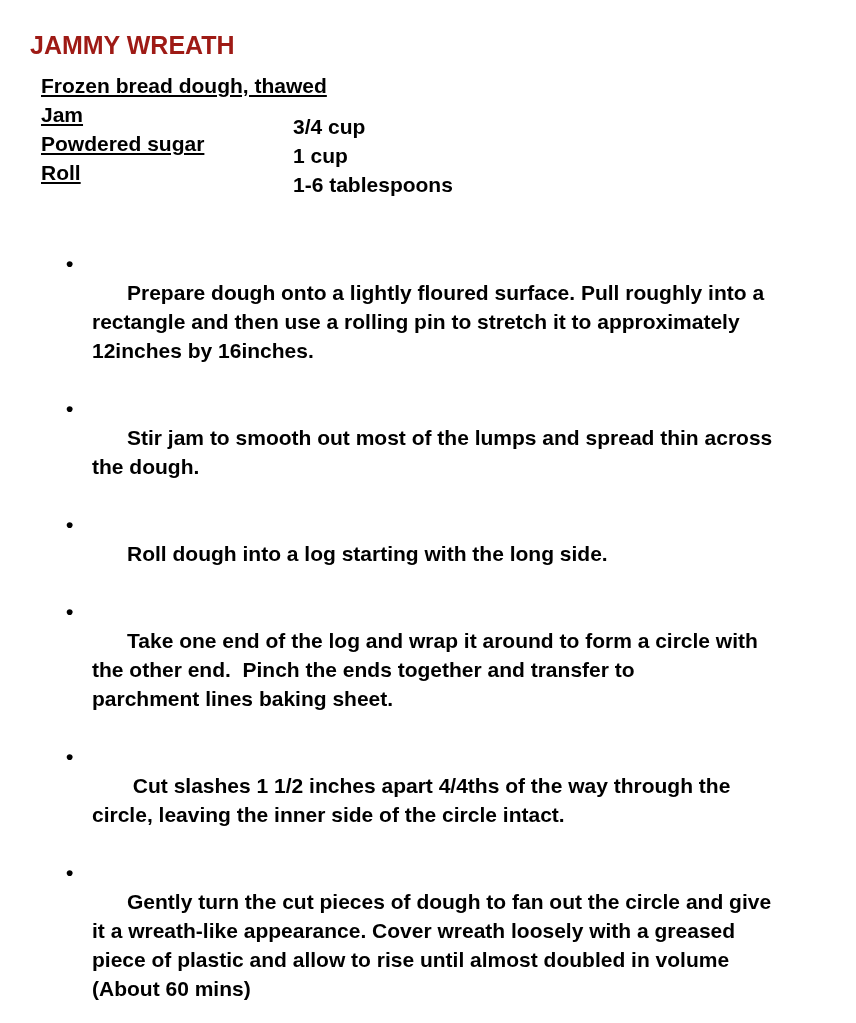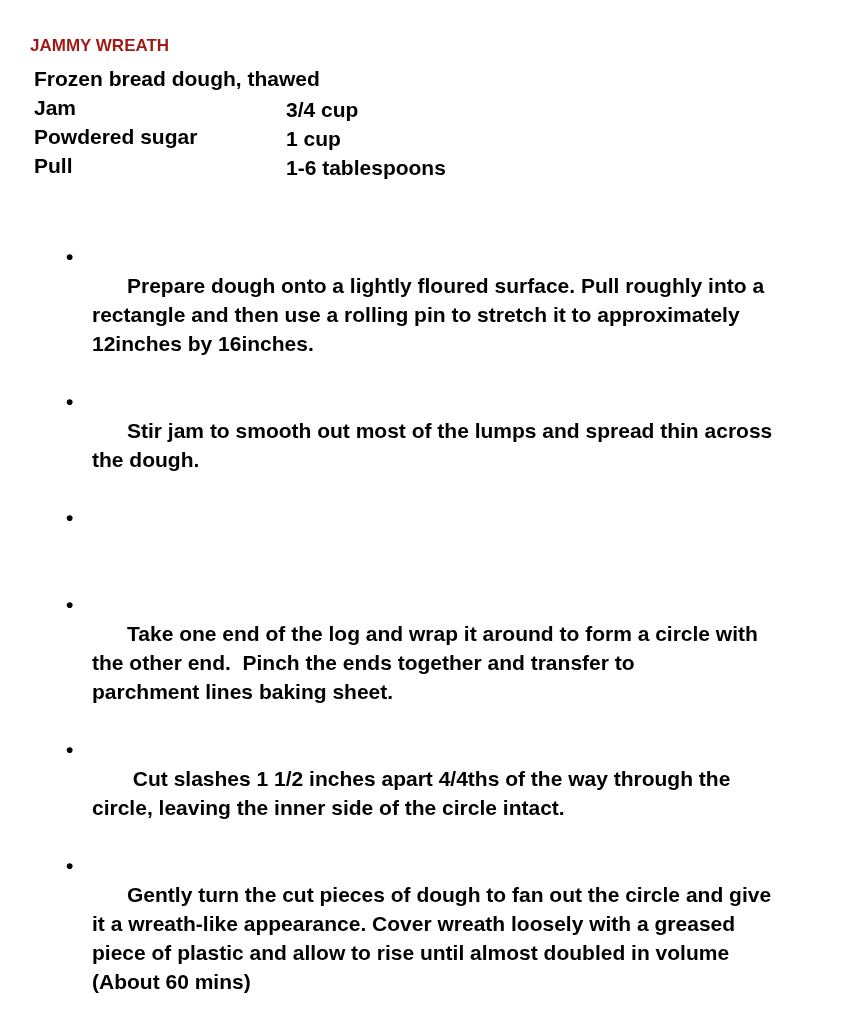--- a/index.html
+++ b/index.html
@@ -19,38 +19,39 @@
     left: 30px;
     width: 806px;
     color: #000000;
     font-family: "Liberation Sans", "DejaVu Sans", sans-serif;
     font-weight: bold;
     font-size: 21px;
     line-height: 29px;
   }
   .title {
     margin: 0;
-    font-size: 17px;
+    font-size: 25px;
     line-height: 29px;
     font-weight: bold;
   }
   .ingredients {
-    margin: 4px;
+    margin: 11px;
+    text-decoration: underline;
   }
   .ing-intro {
     height: 29px;
   }
   .ing-row {
     position: relative;
     height: 29px;
   }
   .ing-qty {
     position: absolute;
     left: 252px;
-    top: 2px;
+    top: 12px;
   }
   ul.steps {
     list-style: none;
     margin: 62px 0 0 0;
     padding: 0;
   }
   li.step {
     position: relative;
     padding-left: 62px;
     white-space: pre;
@@ -79,37 +80,37 @@
 
     <div class="ing-row">
       <span class="ing-name">Jam</span>
       <span class="ing-qty">3/4 cup</span>
     </div>
     <div class="ing-row">
       <span class="ing-name">Powdered sugar</span>
       <span class="ing-qty">1 cup</span>
     </div>
     <div class="ing-row">
-      <span class="ing-name">Pull</span>
+      <span class="ing-name">Roll</span>
       <span class="ing-qty">1-6 tablespoons</span>
     </div>
   </div>
 
   <ul class="steps">
     <li class="step">
       <span class="step-marker">•</span><span>Prepare dough onto a lightly floured surface. Pull roughly into a
 rectangle and then use a rolling pin to stretch it to approximately
 12inches by 16inches.</span>
     </li>
     <li class="step">
       <span class="step-marker">•</span><span>Stir jam to smooth out most of the lumps and spread thin across
 the dough.</span>
     </li>
     <li class="step">
-      <span class="step-marker">•</span>
+      <span class="step-marker">•</span><span>Roll dough into a log starting with the long side.</span>
     </li>
     <li class="step">
       <span class="step-marker">•</span><span>Take one end of the log and wrap it around to form a circle with
 the other end.  Pinch the ends together and transfer to
 parchment lines baking sheet.</span>
     </li>
     <li class="step">
       <span class="step-marker">•</span><span> Cut slashes 1 1/2 inches apart 4/4ths of the way through the
 circle, leaving the inner side of the circle intact.</span>
     </li>

